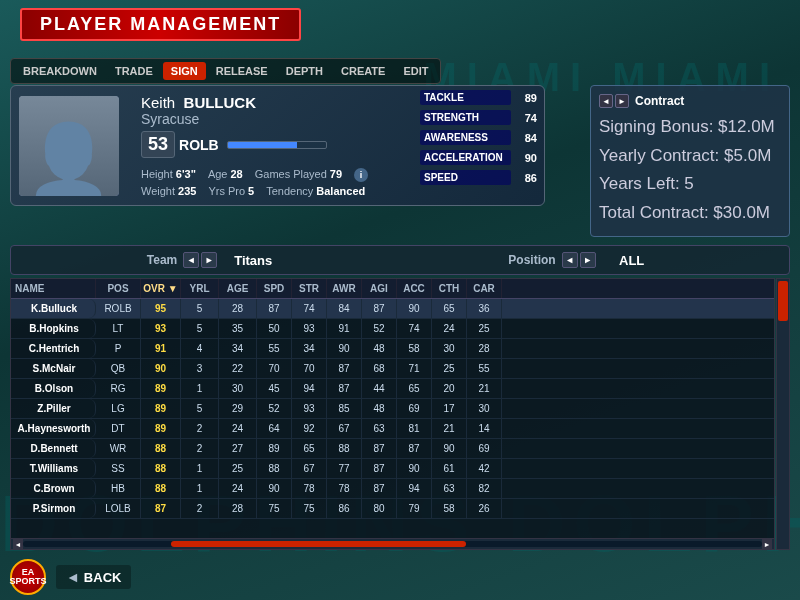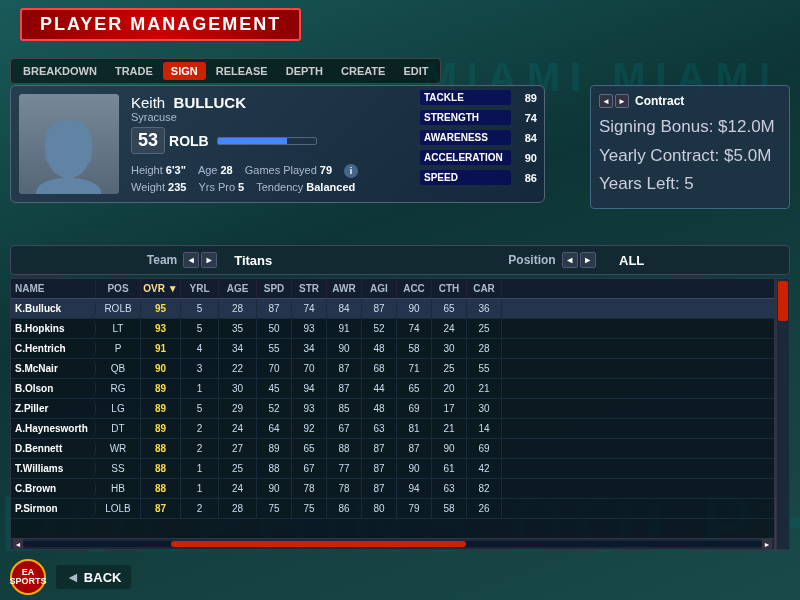--- a/index.html
+++ b/index.html
@@ -96,22 +96,22 @@
       left: 10px;
       width: 535px;
       background: linear-gradient(135deg, rgba(40,60,80,0.92) 0%, rgba(20,40,60,0.95) 100%);
       border: 1px solid #556677;
       border-radius: 6px;
       padding: 8px;
     }
 
     .player-header {
       display: flex;
-      align-items: flex-start;
-      gap: 12px;
+      align-items: center;
+      gap: 22px;
     }
 
     .player-photo-area {
       width: 100px;
       height: 100px;
       background: linear-gradient(135deg, #8899aa, #6677aa);
       border-radius: 4px;
       display: flex;
       align-items: center;
       justify-content: center;
@@ -142,21 +142,21 @@
     }
     .player-name {
       color: white;
       font-size: 15px;
       font-weight: bold;
     }
     .player-name .first { font-weight: normal; }
     .player-name .last { font-weight: 900; text-transform: uppercase; }
     .player-school {
       color: #aabbcc;
-      font-size: 11px;
+      font-size: 14px;
       margin-bottom: 4px;
     }
 
     .position-badge {
       display: inline-flex;
       align-items: center;
       gap: 4px;
       margin-bottom: 6px;
     }
     .pos-number {
@@ -371,21 +371,21 @@
       border-bottom: 1px solid #1a2a3a;
     }
     .table-row.highlighted { background: rgba(60,80,120,0.5); }
     .td {
       color: #ccddee;
       font-size: 10px;
       padding: 4px 2px;
       text-align: center;
       border-right: 1px solid #1a2a3a;
     }
-    .td:first-child { text-align: left; padding-left: 4px; color: white; font-weight: bold; border-radius: 7px; }
+    .td:first-child { text-align: center; padding-left: 4px; color: white; font-weight: bold; border-radius: 7px; }
     .td.ovr { color: #ffdd44; font-weight: bold; }
 
     
     .scrollbar {
       position: absolute;
       right: 10px;
       top: 278px;
       bottom: 50px;
       width: 14px;
       background: #1a2a3a;
@@ -577,20 +577,21 @@
   <div class="contract-header">
     <div class="contract-nav">
       <div class="contract-nav-btn">◄</div>
       <div class="contract-nav-btn">►</div>
     </div>
     <span class="contract-title">Contract</span>
   </div>
   <div class="contract-detail">Signing Bonus: $12.0M</div>
   <div class="contract-detail">Yearly Contract: $5.0M</div>
   <div class="contract-detail">Years Left: 5</div>
+  <div class="contract-detail">Total Contract: $30.0M</div>
 </div>
 
 <div class="selectors">
   <div class="selector-group">
     <span class="selector-label">Team</span>
     <div class="selector-nav">
       <div class="selector-nav-btn">◄</div>
       <div class="selector-nav-btn">►</div>
     </div>
     <span class="selector-value">Titans</span>

